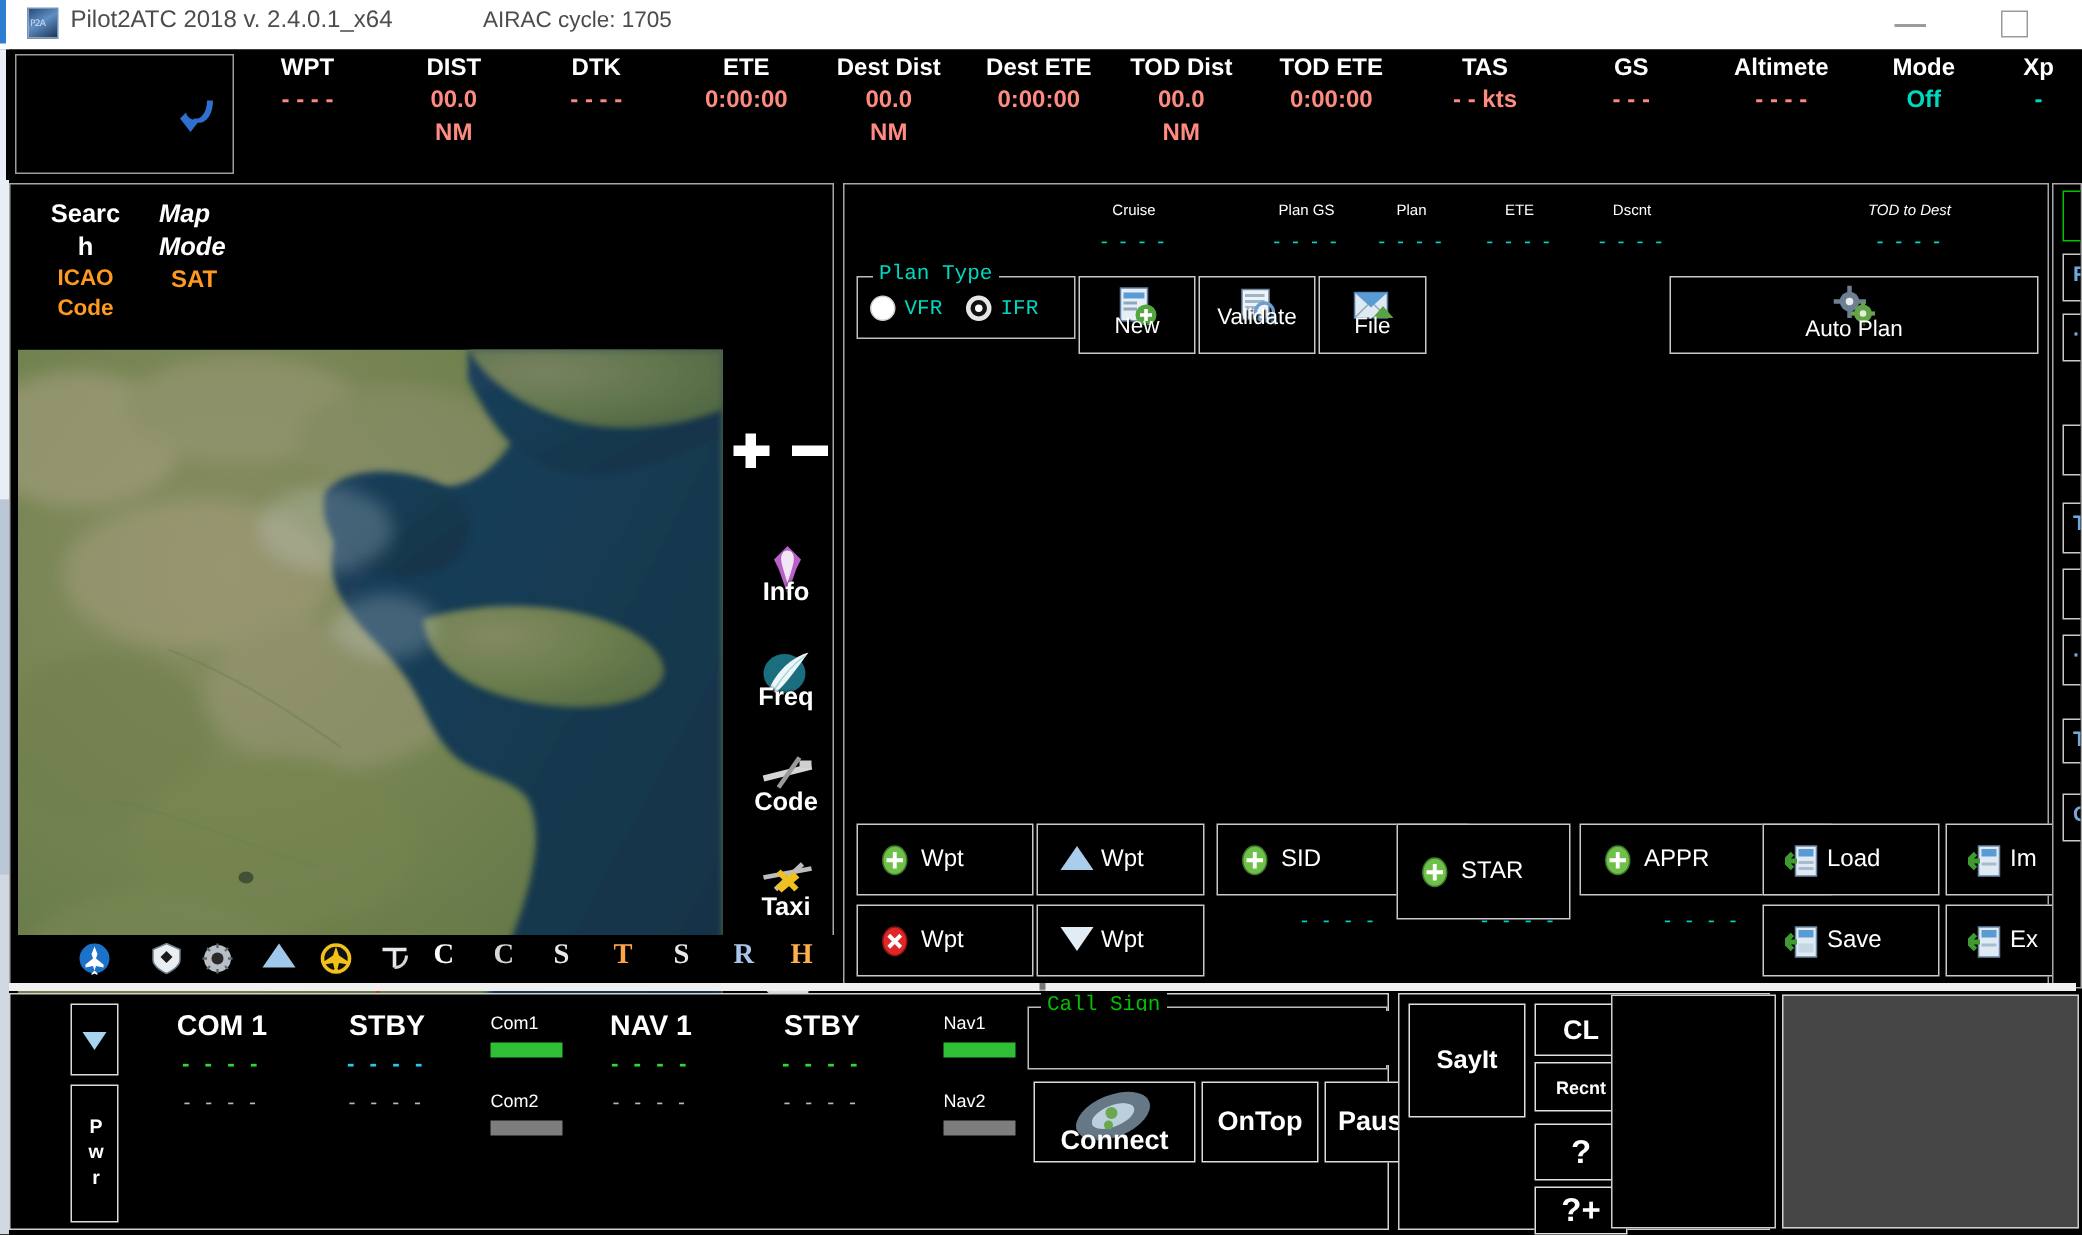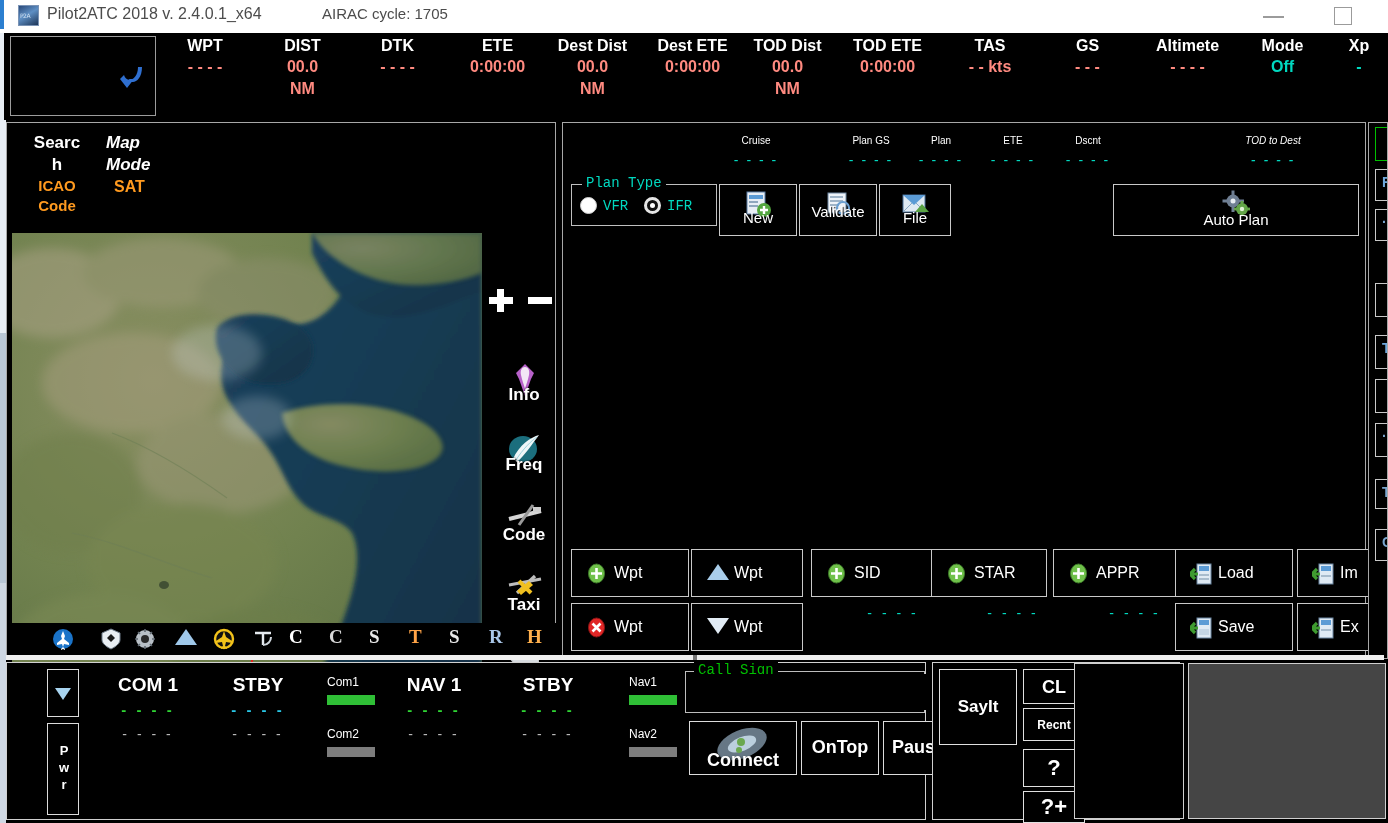--- a/index.html
+++ b/index.html
@@ -527,21 +527,21 @@
             </svg></span>
           <span class="tx">Wpt</span>
         </div>
         <div class="fpbtn" style="left: 248px; top: 426px; width: 168px; height: 48px;">
           <span class="ic"><svg width="21" height="21" viewBox="0 0 21 21">
               <ellipse cx="10.5" cy="10.5" rx="8" ry="9.5" fill="#6fc04a" stroke="#3f7d2a"></ellipse>
               <path d="M10.5 5 v11 M5 10.5 h11" stroke="#fff" stroke-width="2.6"></path>
             </svg></span>
           <span class="tx">SID</span>
         </div>
-        <div class="fpbtn" style="left: 368px; top: 426px; width: 116px; height: 48px;">
+        <div class="fpbtn" style="left: 368px; top: 426px; width: 116px; height: 64px;">
           <span class="ic"><svg width="21" height="21" viewBox="0 0 21 21">
               <ellipse cx="10.5" cy="10.5" rx="8" ry="9.5" fill="#6fc04a" stroke="#3f7d2a"></ellipse>
               <path d="M10.5 5 v11 M5 10.5 h11" stroke="#fff" stroke-width="2.6"></path>
             </svg></span>
           <span class="tx">STAR</span>
         </div>
         <div class="fpbtn" style="left: 490px; top: 426px; width: 168px; height: 48px;">
           <span class="ic"><svg width="21" height="21" viewBox="0 0 21 21">
               <ellipse cx="10.5" cy="10.5" rx="8" ry="9.5" fill="#6fc04a" stroke="#3f7d2a"></ellipse>
               <path d="M10.5 5 v11 M5 10.5 h11" stroke="#fff" stroke-width="2.6"></path>

